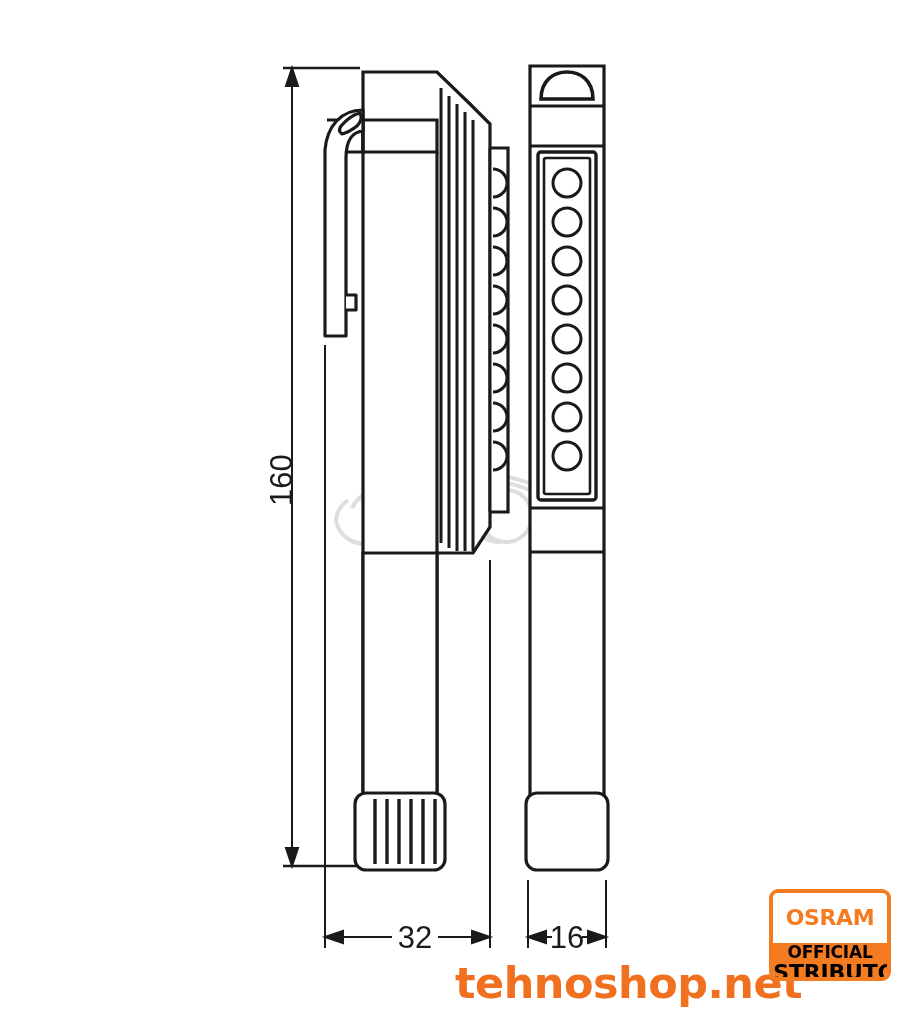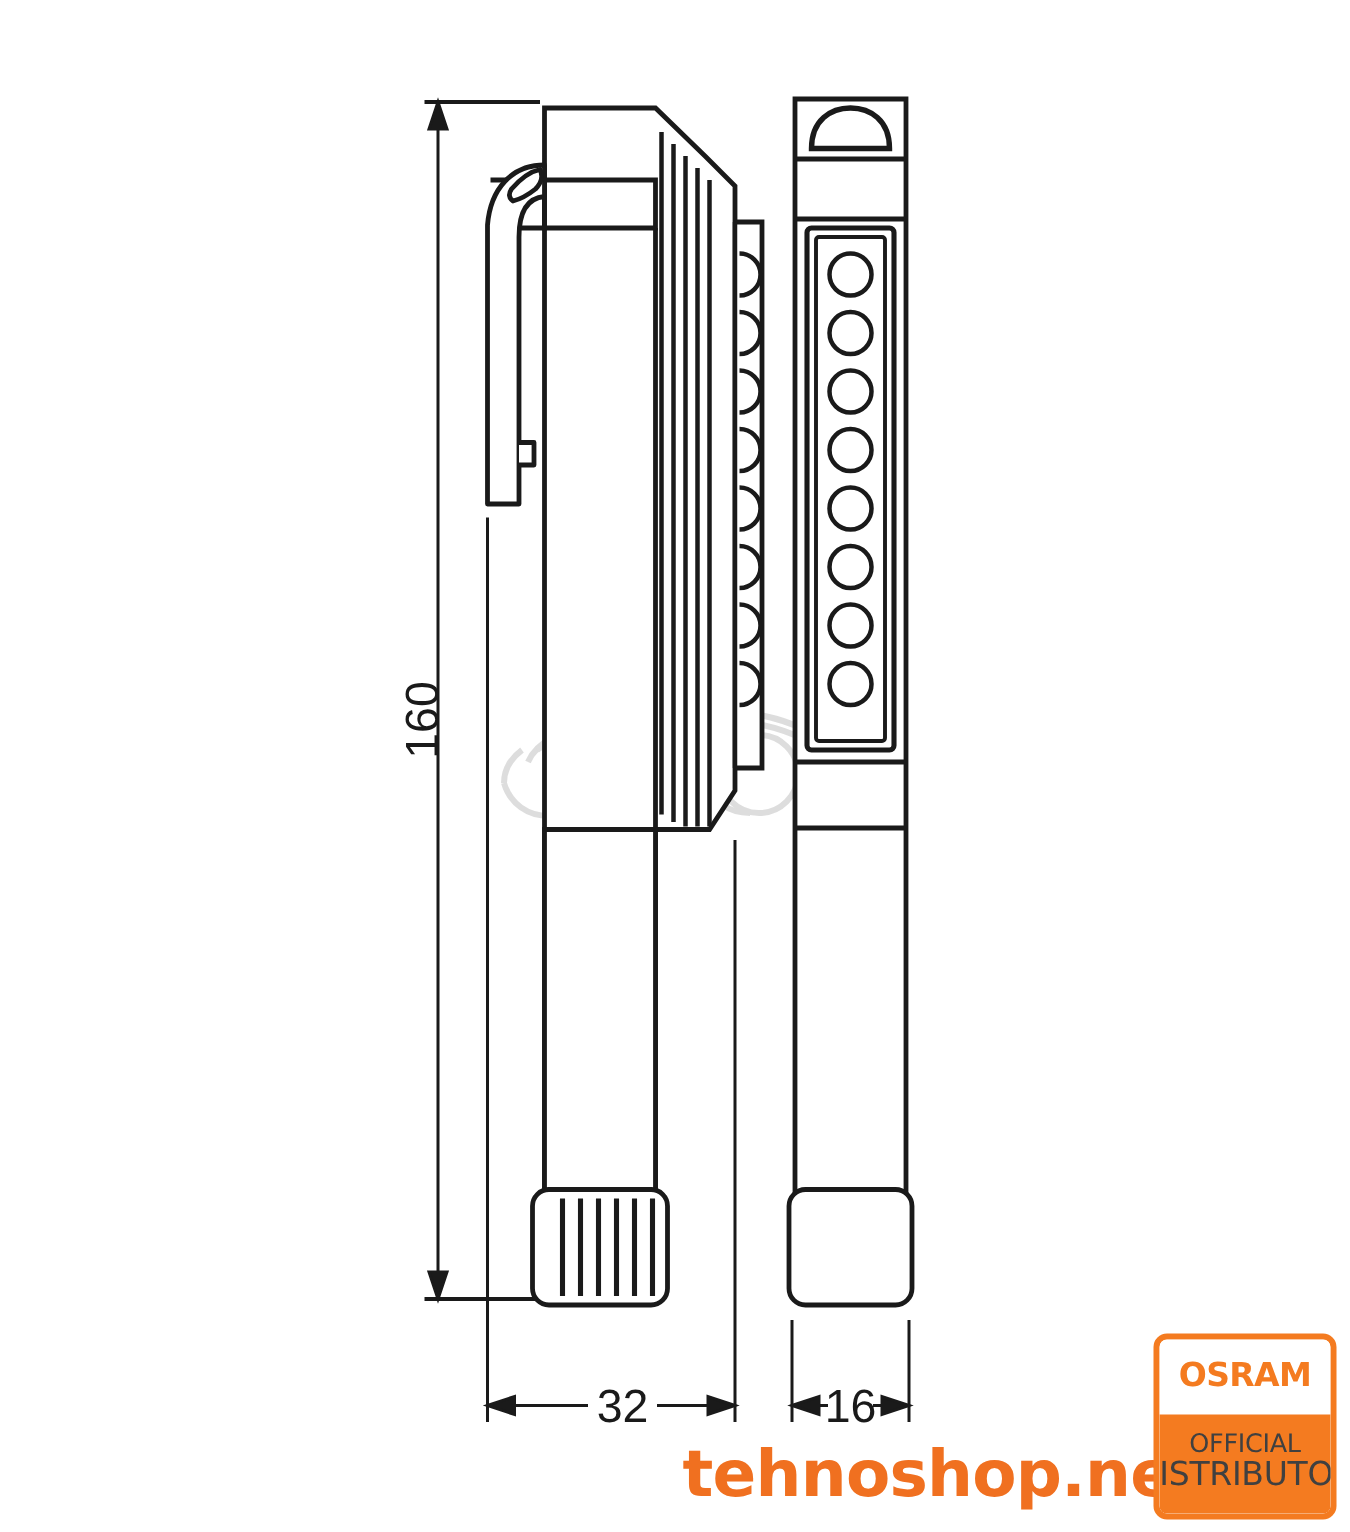--- a/index.html
+++ b/index.html
@@ -46,21 +46,21 @@
     line-height: 1;
     white-space: nowrap;
   }
 
   
   #osram-badge {
     position: absolute;
     left: 769px;
     top: 889px;
     width: 122px;
-    height: 124px;
+    height: 92px;
     box-sizing: border-box;
     border: 4px solid #f47b20;
     border-radius: 9px;
     background: #ffffff;
     overflow: hidden;
     display: flex;
     flex-direction: column;
   }
   #osram-badge-top {
     flex: 0 0 50px;
@@ -81,22 +81,22 @@
     flex: 1 1 auto;
     background: #f47b20;
     display: flex;
     flex-direction: column;
     align-items: center;
     justify-content: center;
     padding-bottom: 2px;
   }
   .badge-line {
     font-family: "DejaVu Sans", sans-serif;
-    font-weight: normal;
-    color: #404040;
+    font-weight: bold;
+    color: #000000;
     line-height: 1.08;
     letter-spacing: -0.2px;
   }
   #badge-line-official { font-size: 17px; }
   #badge-line-distributor { font-size: 22px; }
 </style>
 </head>
 <body>
 
 <div id="page">

